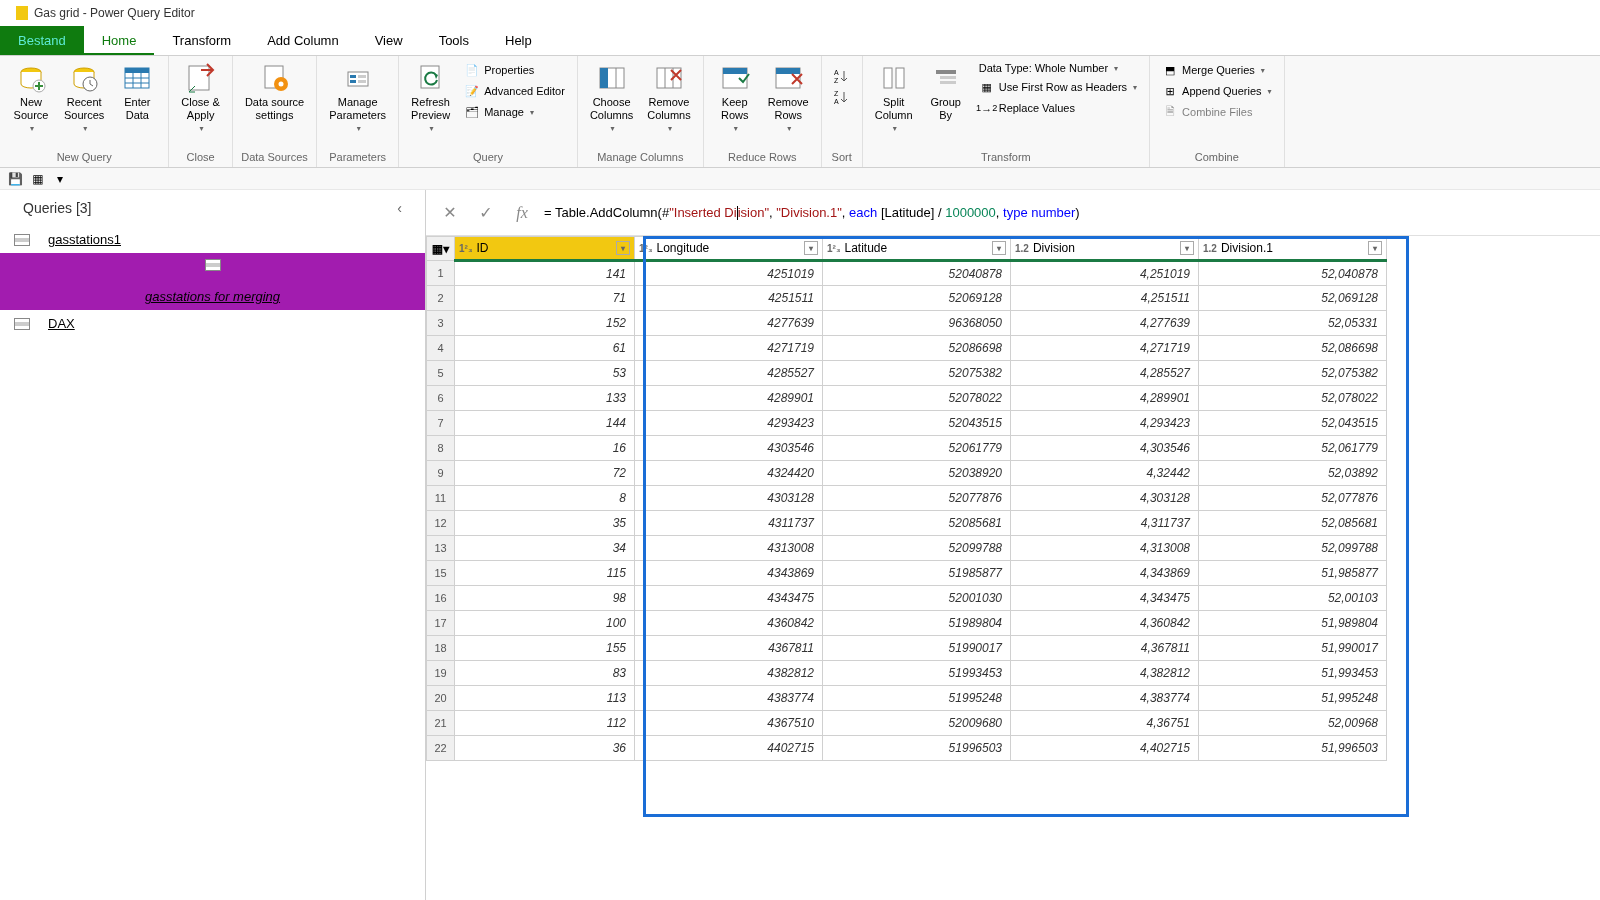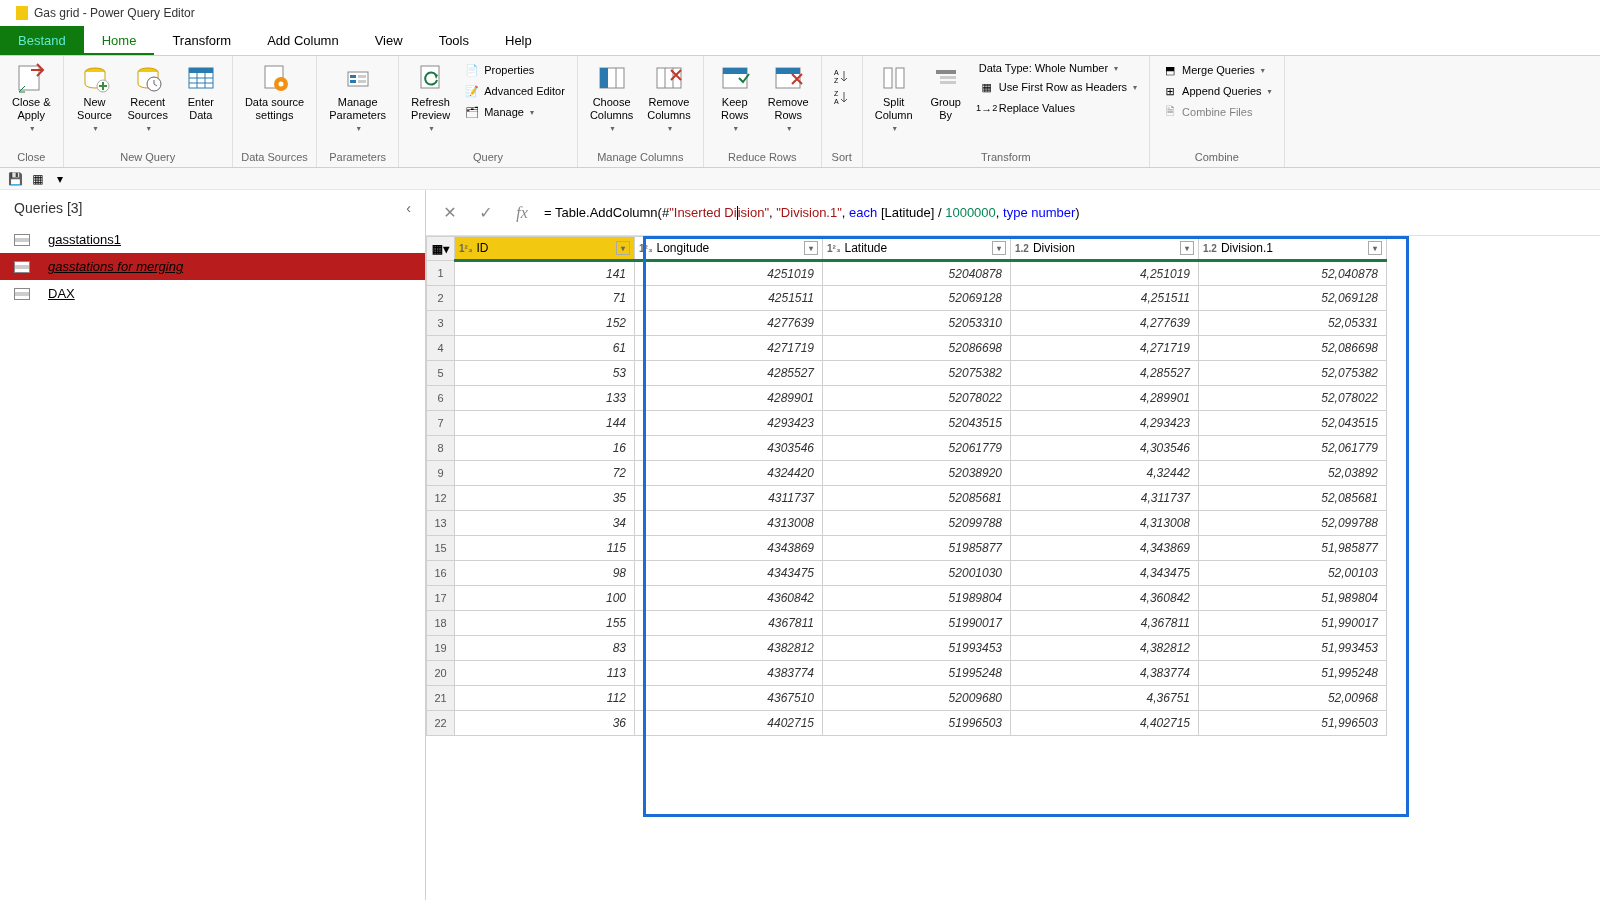--- a/index.html
+++ b/index.html
@@ -29,24 +29,24 @@
 .rbtn-small .sicon { width: 16px; height: 16px; display: inline-flex; align-items: center; justify-content: center; }
 .caret::after { content: "▾"; font-size: 8px; margin-left: 2px; color: #666; }
 
 
 .qat { display: flex; gap: 6px; padding: 2px 8px; background: #f8f8f8; height: 22px; align-items: center; border-bottom: 1px solid #e8e8e8; }
 .qat .qbtn { width: 16px; height: 16px; display:flex; align-items:center; justify-content:center; cursor:pointer; }
 
 
 .body { display: flex; height: calc(900px - 26px - 30px - 112px - 22px); }
 .queries-pane { width: 426px; border-right: 1px solid #d0d0d0; display: flex; flex-direction: column; }
-.queries-header { display: flex; justify-content: space-between; align-items: center; padding: 10px 14px; font-size: 14px; color: #333; }
+.queries-header { display: flex; justify-content: space-between; align-items: center; padding: 10px 23px; font-size: 14px; color: #333; }
 .queries-header .collapse { color: #666; cursor: pointer; font-size: 14px; }
 .query-item { display: flex; align-items: center; gap: 18px; padding: 6px 14px; font-size: 13px; cursor: pointer; text-decoration: underline; }
-.query-item.selected { background: #b91c1c; font-style: italic; }
+.query-item.selected { background: #a21caf; font-style: italic; flex-direction: column; }
 .query-item .qicon { width: 16px; height: 12px; border: 1px solid #888; background: linear-gradient(to bottom, #fff 33%, #ccc 33%, #ccc 66%, #fff 66%); }
 
 
 .data-area { flex: 1; display: flex; flex-direction: column; overflow: hidden; }
 .formula-row { display: flex; align-items: center; height: 46px; padding: 6px 10px; gap: 8px; border-bottom: 1px solid #e0e0e0; }
 .fb-btn { width: 28px; height: 28px; display: flex; align-items: center; justify-content: center; cursor: pointer; color: #888; font-size: 16px; }
 .fx { font-style: italic; font-family: 'Times New Roman', serif; font-size: 16px; }
 .formula { font-family: Consolas, monospace; font-size: 13px; flex: 1; }
 .formula .fn { color: #000; }
 .formula .str { color: #a31515; }
@@ -88,37 +88,20 @@
   <div class="ribbon-tab">Tools</div>
   <div class="ribbon-tab">Help</div>
 </div>
 
 <div class="ribbon">
   <div class="ribbon-group">
     <div class="ribbon-group-content">
       <div class="rbtn-large caret">
         <div class="icon">
             <svg width="32" height="32">
-              <rect x="4" y="4" width="20" height="24" fill="#fff" stroke="#888"></rect>
-              <path d="M16 8 L28 8 M22 2 L28 8 L22 14" stroke="#c0392b" stroke-width="2" fill="none"></path>
-              <path d="M10 24 L4 30 L10 30" stroke="#1b7a44" fill="none"></path>
-            </svg>
-          </div>
-        <div class="lbl" style="white-space:pre">Close &amp;
-Apply</div>
-      </div>
-    </div>
-    <div class="ribbon-group-label">Close</div>
-  </div>
-
-  <div class="ribbon-group">
-    <div class="ribbon-group-content">
-      <div class="rbtn-large caret">
-        <div class="icon">
-            <svg width="32" height="32">
               <ellipse cx="16" cy="10" rx="10" ry="4" fill="#f2c811" stroke="#d0a000"></ellipse>
               <path d="M6 10 L6 22 A10 4 0 0 0 26 22 L26 10" fill="#fff" stroke="#d0a000"></path>
               <circle cx="24" cy="24" r="6" fill="#fff" stroke="#aaa"></circle>
               <path d="M24 20 L24 28 M20 24 L28 24" stroke="#388e3c" stroke-width="2"></path>
             </svg>
           </div>
         <div class="lbl" style="white-space:pre">New
 Source</div>
       </div>
       <div class="rbtn-large caret">
@@ -142,20 +125,37 @@
               <line x1="20" y1="11" x2="20" y2="26" stroke="#2a7ab0"></line>
               <line x1="4" y1="16" x2="28" y2="16" stroke="#2a7ab0"></line>
               <line x1="4" y1="21" x2="28" y2="21" stroke="#2a7ab0"></line>
             </svg>
           </div>
         <div class="lbl" style="white-space:pre">Enter
 Data</div>
       </div>
     </div>
     <div class="ribbon-group-label">New Query</div>
+  </div>
+
+  <div class="ribbon-group">
+    <div class="ribbon-group-content">
+      <div class="rbtn-large caret">
+        <div class="icon">
+            <svg width="32" height="32">
+              <rect x="4" y="4" width="20" height="24" fill="#fff" stroke="#888"></rect>
+              <path d="M16 8 L28 8 M22 2 L28 8 L22 14" stroke="#c0392b" stroke-width="2" fill="none"></path>
+              <path d="M10 24 L4 30 L10 30" stroke="#1b7a44" fill="none"></path>
+            </svg>
+          </div>
+        <div class="lbl" style="white-space:pre">Close &amp;
+Apply</div>
+      </div>
+    </div>
+    <div class="ribbon-group-label">Close</div>
   </div>
 
   <div class="ribbon-group">
     <div class="ribbon-group-content">
       <div class="rbtn-large">
         <div class="icon">
             <svg width="32" height="32">
               <rect x="6" y="4" width="18" height="22" fill="#fff" stroke="#888"></rect>
               <circle cx="22" cy="22" r="7" fill="#f29111"></circle>
               <circle cx="22" cy="22" r="2.5" fill="#fff"></circle>
@@ -451,21 +451,21 @@
               <td class="cell id">71</td>
               <td class="cell col-w">4251511</td>
               <td class="cell col-w">52069128</td>
               <td class="cell col-w">4,251511</td>
               <td class="cell col-w">52,069128</td>
             </tr>
             <tr>
               <td class="rownum">3</td>
               <td class="cell id">152</td>
               <td class="cell col-w">4277639</td>
-              <td class="cell col-w">52053310</td>
+              <td class="cell col-w">96368050</td>
               <td class="cell col-w">4,277639</td>
               <td class="cell col-w">52,05331</td>
             </tr>
             <tr>
               <td class="rownum">4</td>
               <td class="cell id">61</td>
               <td class="cell col-w">4271719</td>
               <td class="cell col-w">52086698</td>
               <td class="cell col-w">4,271719</td>
               <td class="cell col-w">52,086698</td>
@@ -504,20 +504,28 @@
             </tr>
             <tr>
               <td class="rownum">9</td>
               <td class="cell id">72</td>
               <td class="cell col-w">4324420</td>
               <td class="cell col-w">52038920</td>
               <td class="cell col-w">4,32442</td>
               <td class="cell col-w">52,03892</td>
             </tr>
             <tr>
+              <td class="rownum">11</td>
+              <td class="cell id">8</td>
+              <td class="cell col-w">4303128</td>
+              <td class="cell col-w">52077876</td>
+              <td class="cell col-w">4,303128</td>
+              <td class="cell col-w">52,077876</td>
+            </tr>
+            <tr>
               <td class="rownum">12</td>
               <td class="cell id">35</td>
               <td class="cell col-w">4311737</td>
               <td class="cell col-w">52085681</td>
               <td class="cell col-w">4,311737</td>
               <td class="cell col-w">52,085681</td>
             </tr>
             <tr>
               <td class="rownum">13</td>
               <td class="cell id">34</td>

